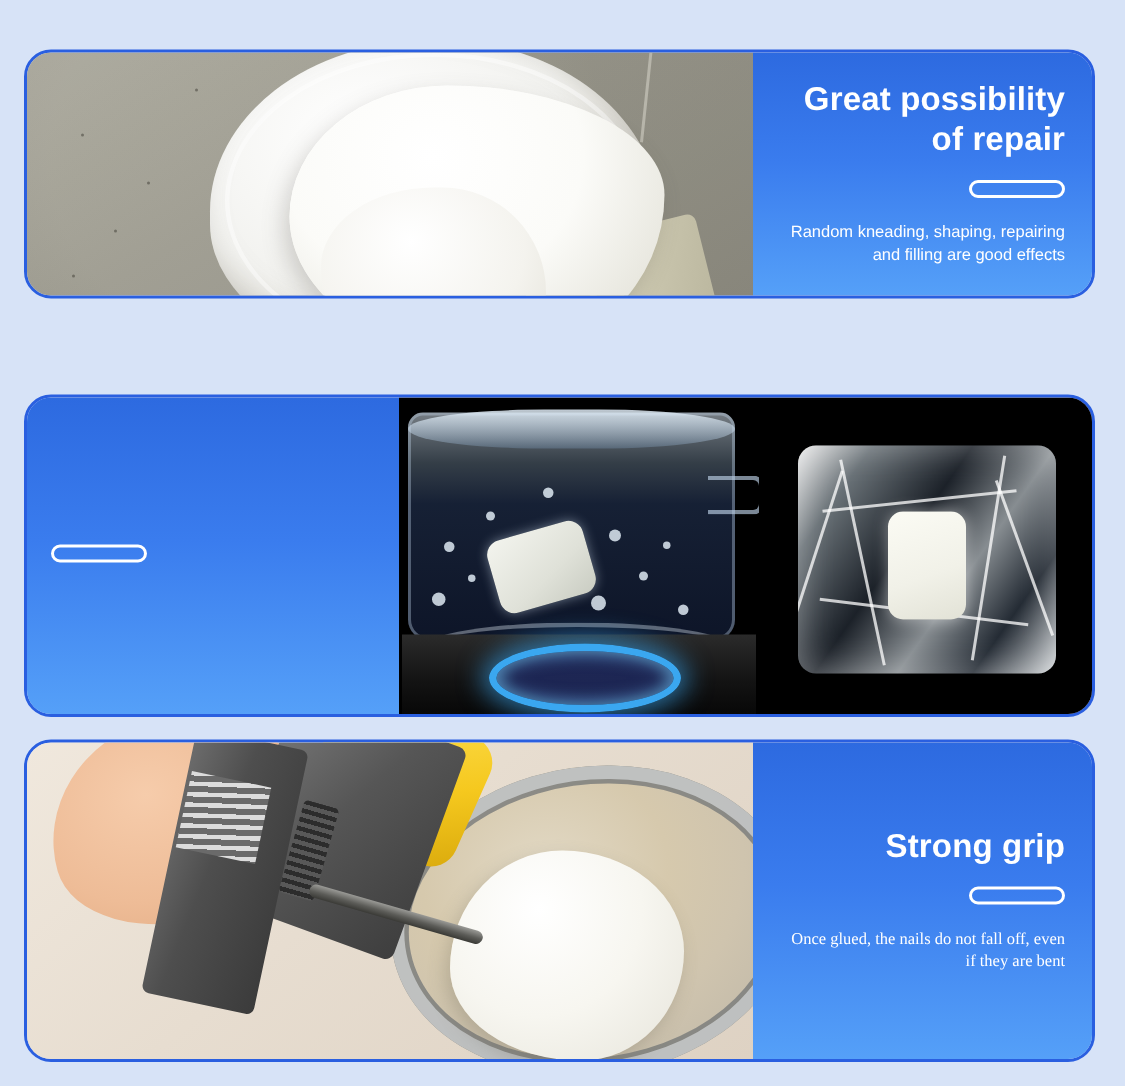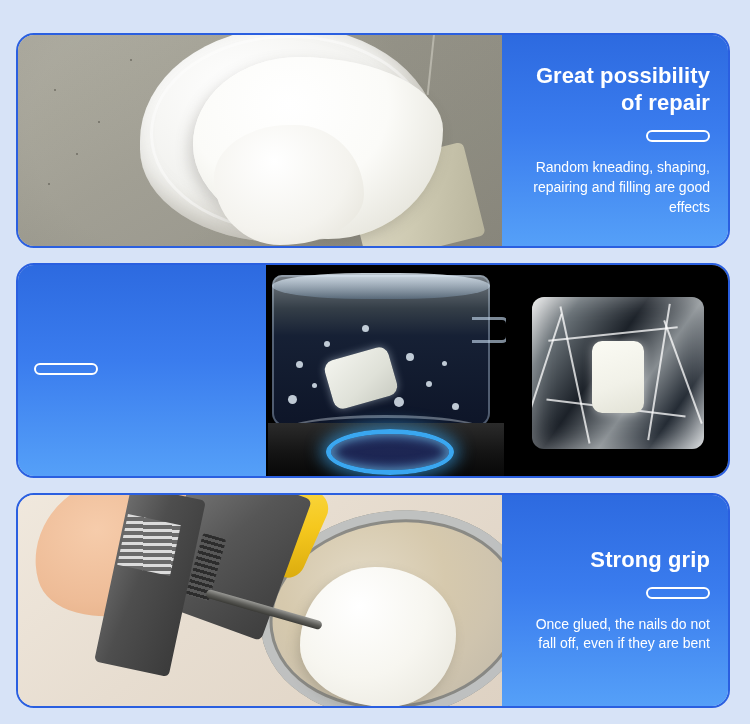--- a/index.html
+++ b/index.html
@@ -25,21 +25,21 @@
     position: absolute;
     left: 16px;
     width: 714px;               
     border: 2px solid #2a5fe0;
     border-radius: 18px;
     overflow: hidden;
     display: flex;
     box-sizing: border-box;
     background: #cfd9ee;
   }
-  #card-1 { top: 33px;  height: 215px; }
+  #card-1 { top: 33px;  height: 166px; }
   #card-2 { top: 263px; height: 215px; }
   #card-3 { top: 493px; height: 215px; }
 
   
   .photo {
     position: relative;
     overflow: hidden;
     flex: none;
   }
 
@@ -317,30 +317,30 @@
   .panel-pill {
     width: 64px;
     height: 12px;
     border: 2px solid #ffffff;
     border-radius: 7px;
     margin: 13px 0 16px 0;
     box-sizing: border-box;
   }
   .panel-desc {
     color: #ffffff;
-    font-size: 14px;
+    font-size: 11px;
     line-height: 1.42;
     margin: 0;
     max-width: 215px;
   }
 
   #card-2 .text-panel { padding-left: 16px; padding-right: 10px; }
   #card-2 .panel-title { max-width: 210px; }
   #card-2 .panel-desc  { max-width: 222px; }
-  #card-3 .panel-desc  { max-width: 200px; }
+  #card-3 .panel-desc  { max-width: 200px; font-family: Liberation Serif, serif; }
 </style>
 </head>
 <body>
 
 <div class="page">
 
   <div class="card" id="card-1">
 
     <div class="photo photo-wall">
       <div class="wire"></div>

